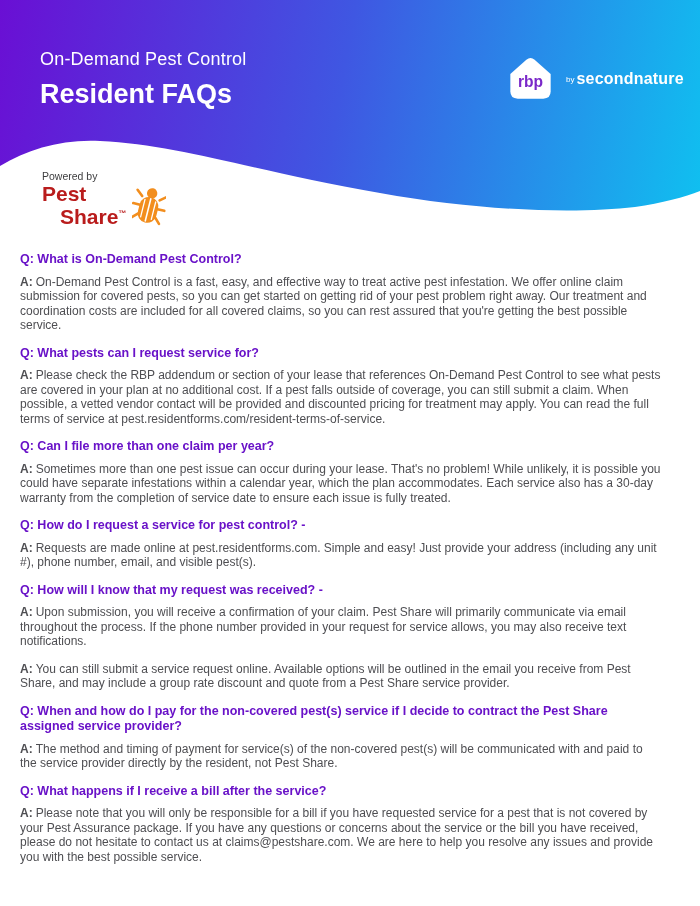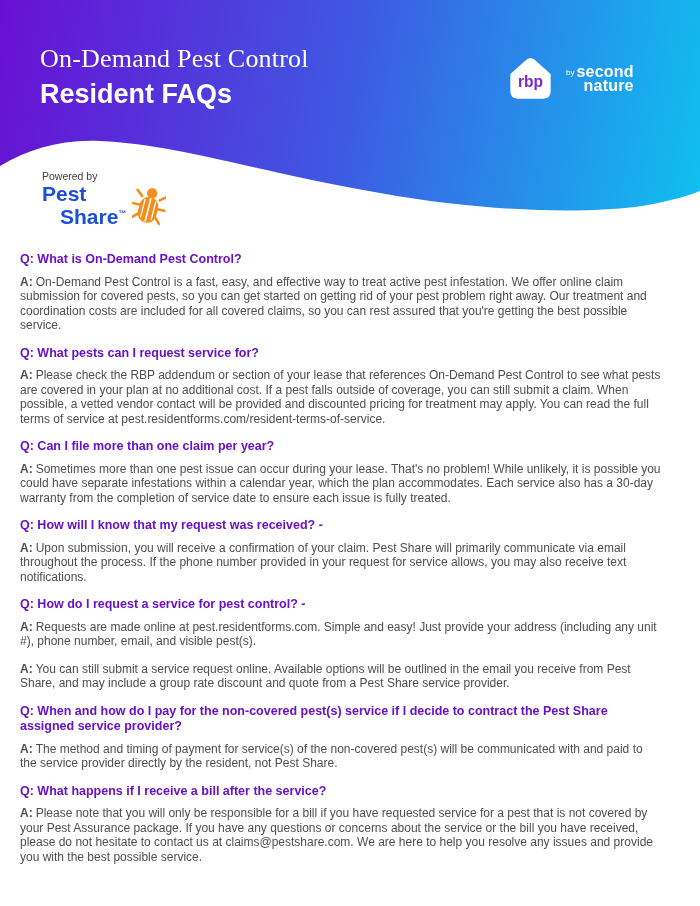--- a/index.html
+++ b/index.html
@@ -28,25 +28,24 @@
     height: 110px;
     display: block;
   }
   .titles {
     position: absolute;
     left: 40px;
     top: 42px;
     color: #ffffff;
   }
   .title-line1 {
-    font-size: 26px;
+    font-size: 18px;
     font-weight: 400;
     letter-spacing: 0.2px;
     line-height: 34px;
-    font-family: Liberation Serif, serif;
   }
   .title-line2 {
     font-size: 27px;
     font-weight: 700;
     line-height: 36px;
   }
 
   
   .brand-lockup {
     position: absolute;
@@ -61,41 +60,41 @@
     display: flex;
     align-items: flex-start;
     color: #ffffff;
   }
   .sn-by {
     font-size: 8px;
     font-weight: 400;
     margin-top: 3px;
     margin-right: 2px;
   }
-  .sn-lines { display: flex; flex-direction: column; align-items: flex-end; }
+  .sn-lines { display: flex; flex-direction: row; align-items: flex-end; }
   .sn-line {
     font-size: 16px;
     font-weight: 700;
     line-height: 14px;
     letter-spacing: 0.2px;
   }
 
   
   .powered-by {
     position: absolute;
     left: 42px;
     top: 170px;
   }
   .powered-label {
     font-size: 10.5px;
     color: #3d3d3f;
     margin-bottom: 2px;
   }
   .pestshare-row { display: flex; align-items: flex-start; gap: 6px; }
-  .pestshare-text { color: #1d4ed8; font-weight: 700; line-height: 20px; }
+  .pestshare-text { color: #b91c1c; font-weight: 700; line-height: 20px; }
   .ps-line1 { font-size: 21px; }
   .ps-line2 { font-size: 21px; padding-left: 18px; }
   .ps-tm { font-size: 8px; vertical-align: super; font-weight: 700; }
   .beetle { display: block; margin-top: 2px; }
 
   
   .content {
     padding: 12px 38px 0 20px;
   }
   .faq { margin-bottom: 13px; }
@@ -183,30 +182,30 @@
       <h3 class="q">Q: What pests can I request service for?</h3>
       <p class="a"><b class="alabel">A:</b><span>Please check the RBP addendum or section of your lease that references On-Demand Pest Control to see what pests are covered in your plan at no additional cost. If a pest falls outside of coverage, you can still submit a claim. When possible, a vetted vendor contact will be provided and discounted pricing for treatment may apply. You can read the full terms of service at pest.residentforms.com/resident-terms-of-service.</span></p>
     </section>
 
     <section class="faq">
       <h3 class="q">Q: Can I file more than one claim per year?</h3>
       <p class="a"><b class="alabel">A:</b><span>Sometimes more than one pest issue can occur during your lease. That's no problem! While unlikely, it is possible you could have separate infestations within a calendar year, which the plan accommodates. Each service also has a 30-day warranty from the completion of service date to ensure each issue is fully treated.</span></p>
     </section>
 
     <section class="faq">
+      <h3 class="q">Q: How do I request a service for pest control? -</h3>
+      <p class="a"><b class="alabel">A:</b><span>Requests are made online at pest.residentforms.com. Simple and easy! Just provide your address (including any unit #), phone number, email, and visible pest(s).</span></p>
+    </section>
+
+    <section class="faq">
       <h3 class="q">Q: How will I know that my request was received? -</h3>
       <p class="a"><b class="alabel">A:</b><span>Upon submission, you will receive a confirmation of your claim. Pest Share will primarily communicate via email throughout the process. If the phone number provided in your request for service allows, you may also receive text notifications.</span></p>
     </section>
 
     <section class="faq">
-      <h3 class="q">Q: How do I request a service for pest control? -</h3>
-      <p class="a"><b class="alabel">A:</b><span>Requests are made online at pest.residentforms.com. Simple and easy! Just provide your address (including any unit #), phone number, email, and visible pest(s).</span></p>
-    </section>
-
-    <section class="faq">
       <p class="a"><b class="alabel">A:</b><span>You can still submit a service request online. Available options will be outlined in the email you receive from Pest Share, and may include a group rate discount and quote from a Pest Share service provider.</span></p>
     </section>
 
     <section class="faq">
       <h3 class="q">Q: When and how do I pay for the non-covered pest(s) service if I decide to contract the Pest Share assigned service provider?</h3>
       <p class="a"><b class="alabel">A:</b><span>The method and timing of payment for service(s) of the non-covered pest(s) will be communicated with and paid to the service provider directly by the resident, not Pest Share.</span></p>
     </section>
 
     <section class="faq">
       <h3 class="q">Q: What happens if I receive a bill after the service?</h3>

